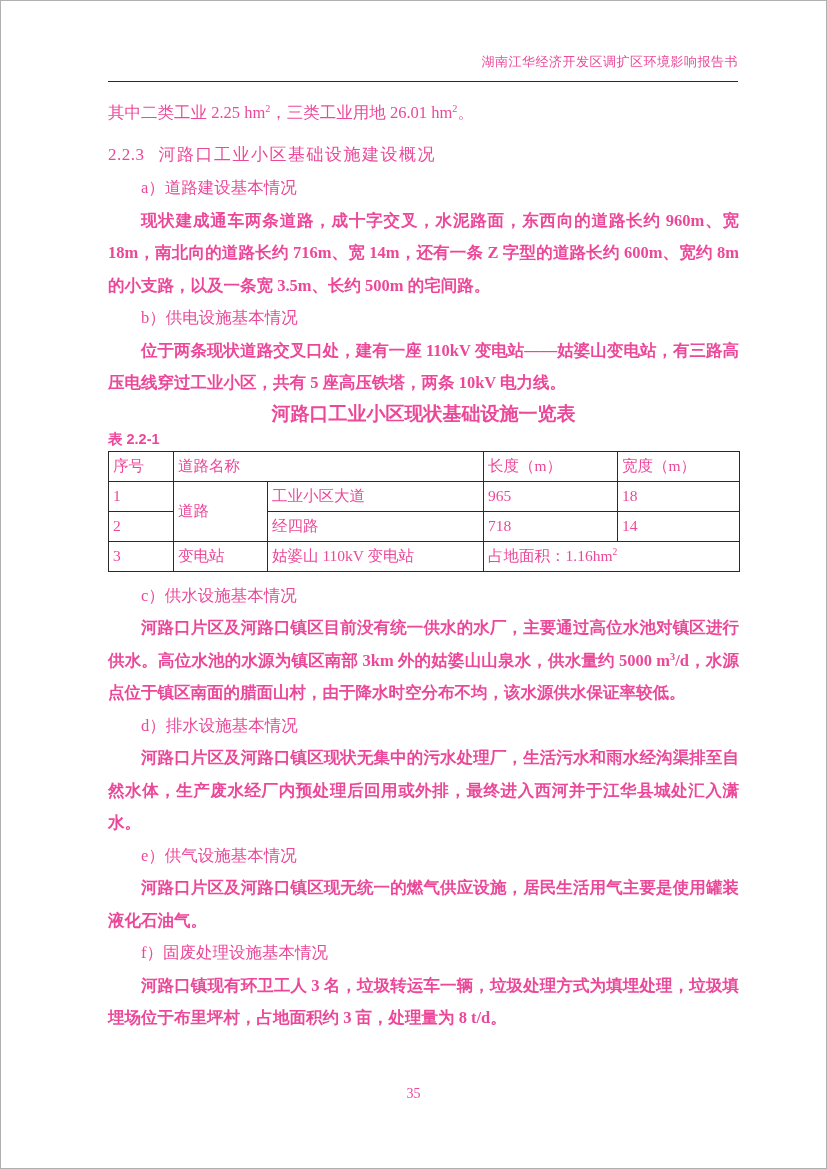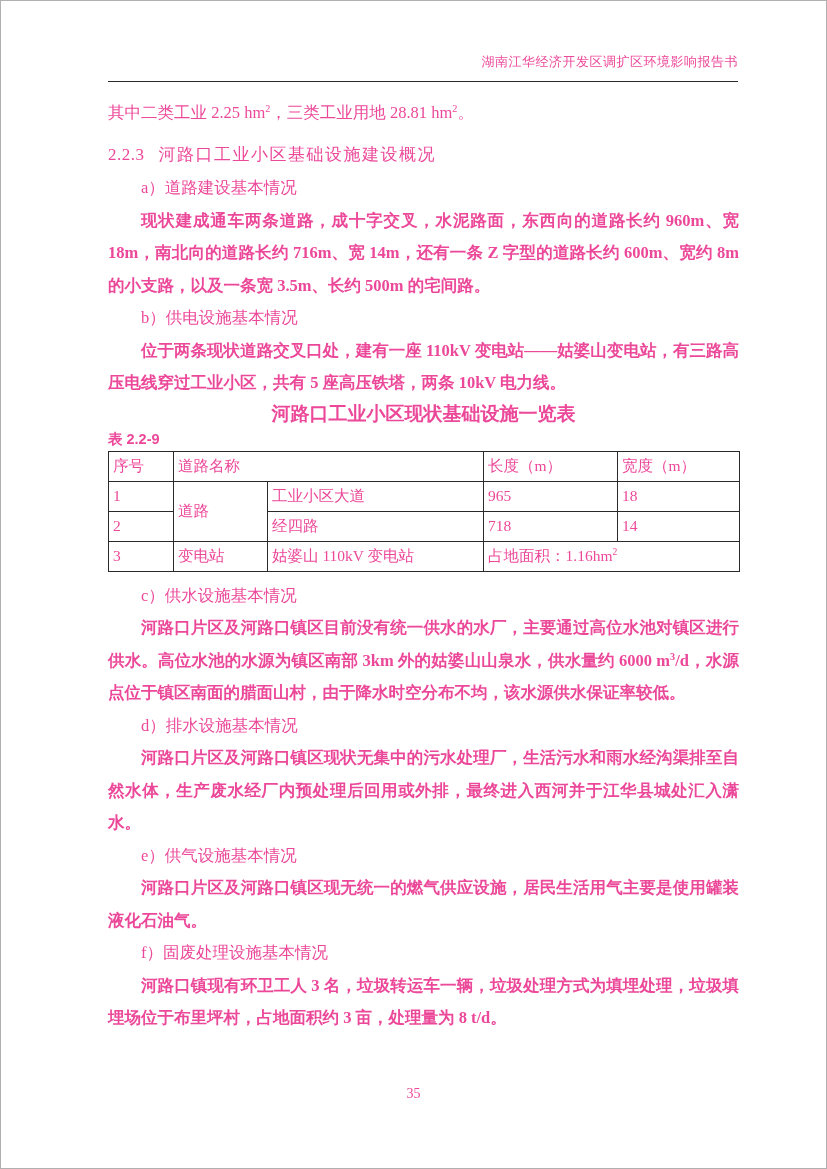--- a/index.html
+++ b/index.html
@@ -98,32 +98,32 @@
 <body>
 
 <div class="page">
 
   <div class="running-header">
     <span>湖南江华经济开发区调扩区环境影响报告书</span>
   </div>
 
   <div class="content">
 
-    <p class="no-indent"><span>其中二类工业 2.25 hm</span><sup>2</sup><span>，三类工业用地 28.81 hm</span><sup>2</sup><span>。</span></p>
+    <p class="no-indent"><span>其中二类工业 2.25 hm</span><sup>2</sup><span>，三类工业用地 26.01 hm</span><sup>2</sup><span>。</span></p>
 
     <h3 class="heading"><span class="h-num">2.2.3</span><span>河路口工业小区基础设施建设概况</span></h3>
 
     <p class="section-title">a）道路建设基本情况</p>
     <p class="indent">现状建成通车两条道路，成十字交叉，水泥路面，东西向的道路长约 960m、宽 18m，南北向的道路长约 716m、宽 14m，还有一条 Z 字型的道路长约 600m、宽约 8m 的小支路，以及一条宽 3.5m、长约 500m 的宅间路。</p>
 
     <p class="section-title">b）供电设施基本情况</p>
     <p class="indent">位于两条现状道路交叉口处，建有一座 110kV 变电站——姑婆山变电站，有三路高压电线穿过工业小区，共有 5 座高压铁塔，两条 10kV 电力线。</p>
 
     <div class="table-title">河路口工业小区现状基础设施一览表</div>
-    <div class="table-caption">表 2.2-9</div>
+    <div class="table-caption">表 2.2-1</div>
 
     <table class="infra">
       <colgroup>
         <col style="width:65px">
         <col style="width:94px">
         <col style="width:216px">
         <col style="width:134px">
         <col style="width:122px">
       </colgroup>
       <tbody>
@@ -149,21 +149,21 @@
       <tr>
         <td>3</td>
         <td>变电站</td>
         <td>姑婆山 110kV 变电站</td>
         <td colspan="2"><span>占地面积：1.16hm</span><sup>2</sup></td>
       </tr>
     </tbody>
       </table>
 
     <p class="section-title after-table">c）供水设施基本情况</p>
-    <p class="indent"><span>河路口片区及河路口镇区目前没有统一供水的水厂，主要通过高位水池对镇区进行供水。高位水池的水源为镇区南部 3km 外的姑婆山山泉水，供水量约 6000 m</span><sup>3</sup><span>/d，水源点位于镇区南面的腊面山村，由于降水时空分布不均，该水源供水保证率较低。</span></p>
+    <p class="indent"><span>河路口片区及河路口镇区目前没有统一供水的水厂，主要通过高位水池对镇区进行供水。高位水池的水源为镇区南部 3km 外的姑婆山山泉水，供水量约 5000 m</span><sup>3</sup><span>/d，水源点位于镇区南面的腊面山村，由于降水时空分布不均，该水源供水保证率较低。</span></p>
 
     <p class="section-title">d）排水设施基本情况</p>
     <p class="indent">河路口片区及河路口镇区现状无集中的污水处理厂，生活污水和雨水经沟渠排至自然水体，生产废水经厂内预处理后回用或外排，最终进入西河并于江华县城处汇入潇水。</p>
 
     <p class="section-title">e）供气设施基本情况</p>
     <p class="indent">河路口片区及河路口镇区现无统一的燃气供应设施，居民生活用气主要是使用罐装液化石油气。</p>
 
     <p class="section-title">f）固废处理设施基本情况</p>
     <p class="indent">河路口镇现有环卫工人 3 名，垃圾转运车一辆，垃圾处理方式为填埋处理，垃圾填埋场位于布里坪村，占地面积约 3 亩，处理量为 8 t/d。</p>
 

